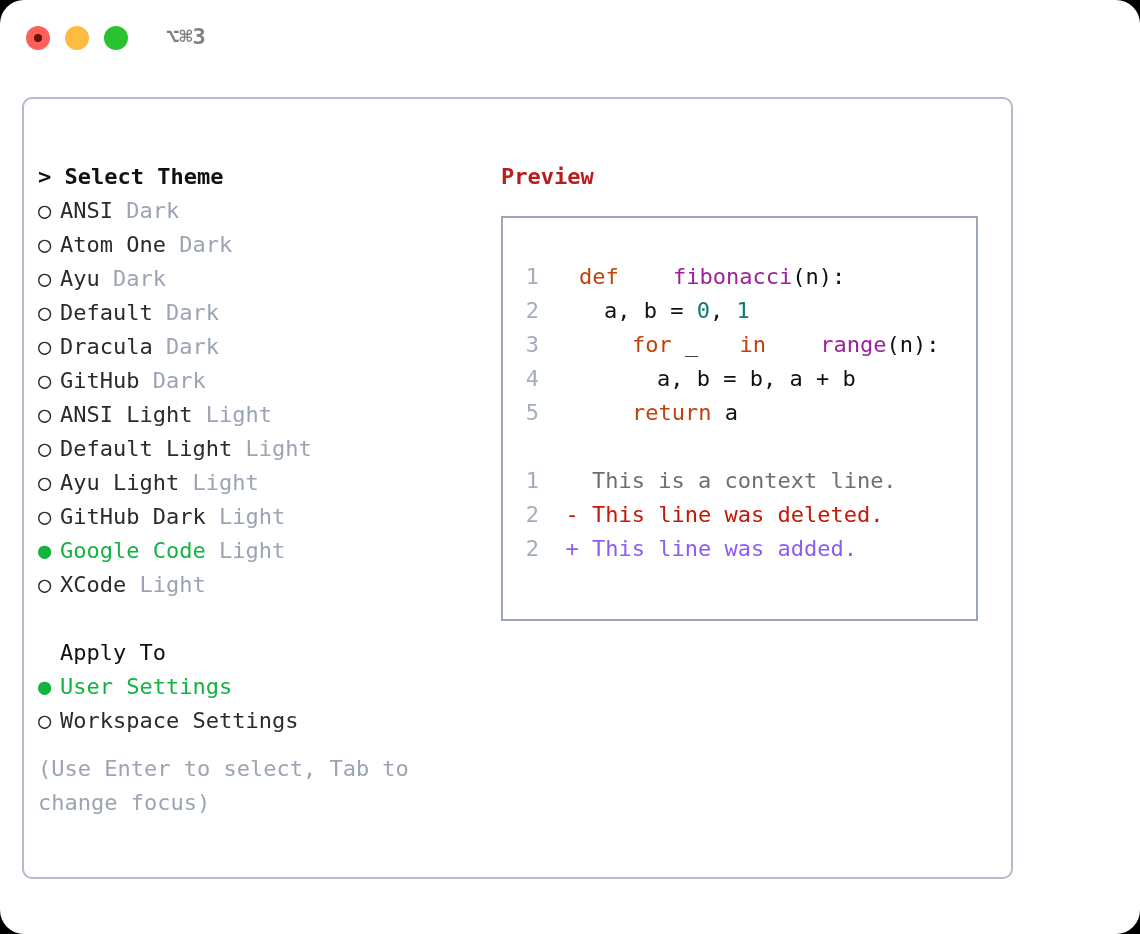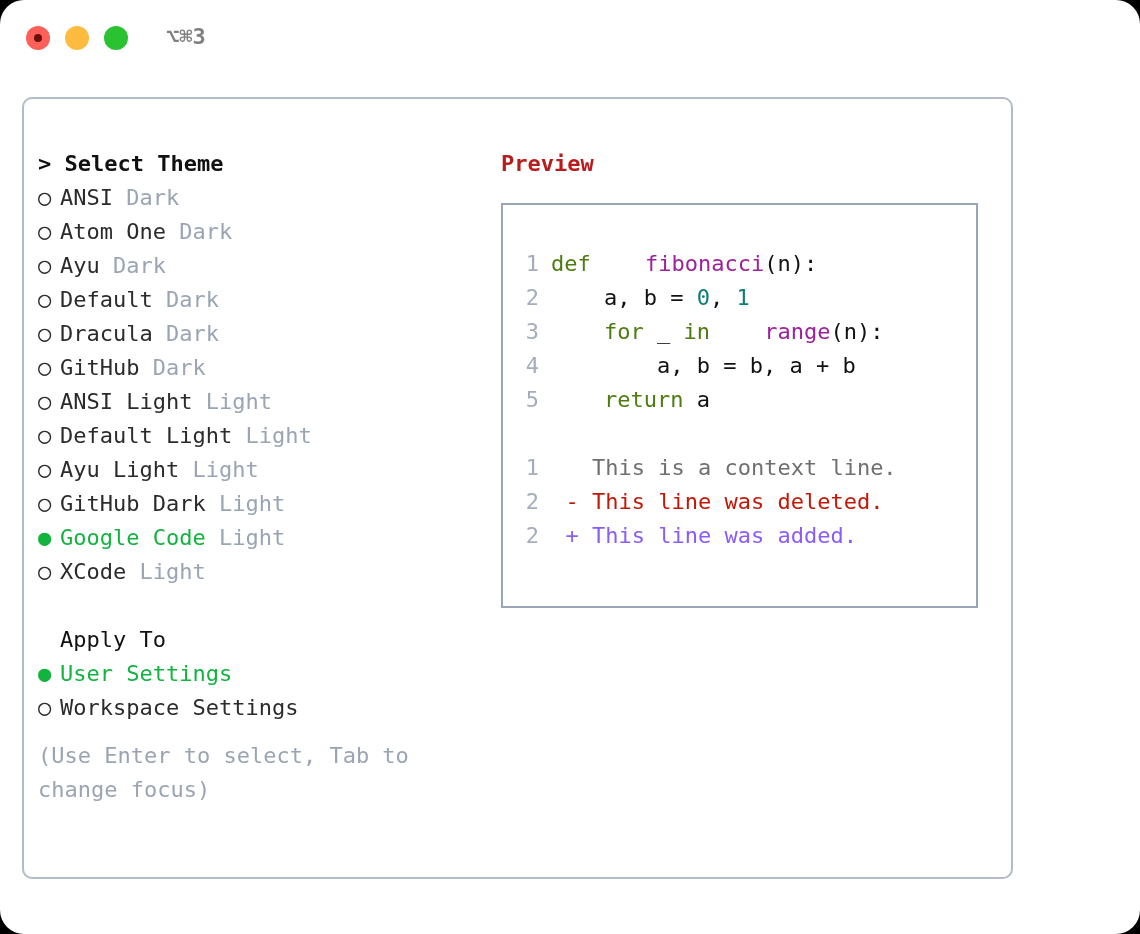--- a/index.html
+++ b/index.html
@@ -79,21 +79,21 @@
     width: 991px;
     height: 782px;
     border: 2px solid #b2bbc8;
     border-radius: 10px;
     box-sizing: border-box;
     background: #ffffff;
   }
 
   .columns {
     position: absolute;
-    left: 0; top: 4px;
+    left: 0; top: 17px;
     width: 100%;
     height: 100%;
   }
 
   
   .left-col {
     position: absolute;
     left: 14px;
     top: 44px;
     width: 450px;
@@ -178,21 +178,21 @@
   }
   .code-line { height: 34px; white-space: pre; }
   .ln {
     display: inline-block;
     width: 24px;
     text-align: right;
     color: #a3adbd;
   }
   .gap { display: inline-block; width: 12px; }
 
-  .kw  { color: #4d7c0f; }
+  .kw  { color: #c2410c; margin-left: 28px; }
   .fn  { color: #9c219c; margin-left: 41px; }
   .num { color: #0b7c78; }
   .pl  { color: #111111; }
 
   .diff {
     position: absolute;
     left: 12px;
     top: 246px;
     font-size: 22px;
     line-height: 34px;

